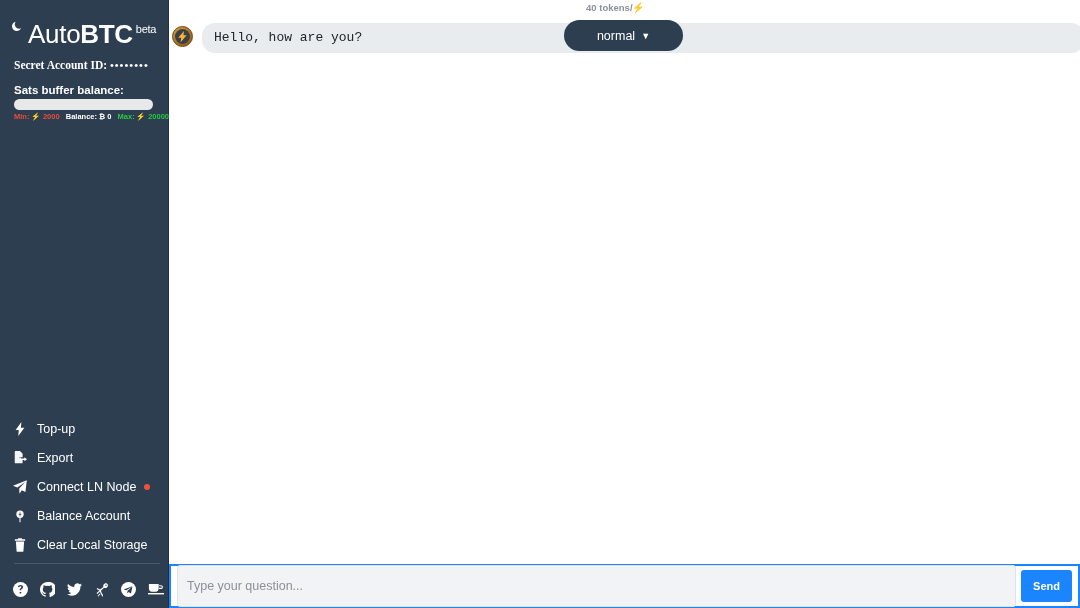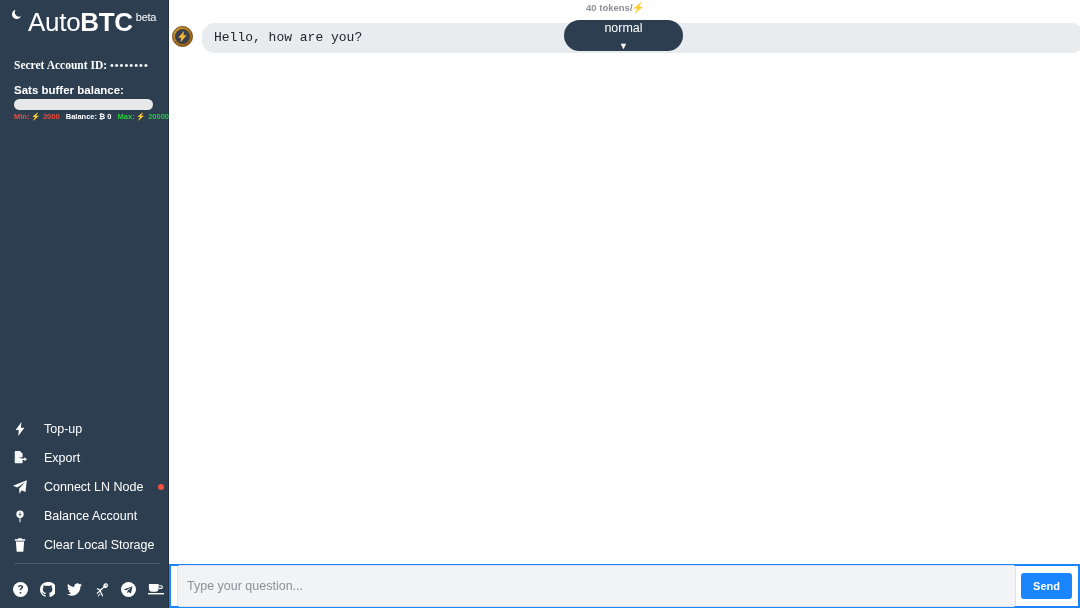--- a/index.html
+++ b/index.html
@@ -14,21 +14,21 @@
   
   #sidebar {
     width: 169px; height: 608px;
     background: #2c3e50;
     border-right: 1px solid #22303d;
     position: relative;
     flex: 0 0 169px;
     color: #ffffff;
   }
   .brand-row {
-    position: absolute; left: 0; top: 0; width: 169px; height: 40px;
+    position: absolute; left: 0; top: 12px; width: 169px; height: 40px;
   }
   .moon-icon {
     position: absolute; left: 11px; top: 8px;
     width: 12px; height: 12px;
     color: #ffffff;
   }
   .moon-icon svg { display: block; }
   .brand-title {
     position: absolute; left: 28px; top: 2px;
     font-size: 26px; line-height: 30px;
@@ -77,21 +77,20 @@
   .bal-mid { color: #ffffff; font-weight: 700; }
   .bal-max { color: #27c93f; font-weight: 700; }
   .bal-sep { display: inline-block; width: 4px; }
 
   .menu { position: absolute; left: 0; top: 414px; width: 169px; }
   .menu-item {
     display: flex; align-items: center;
     height: 29px; padding-left: 12px;
     color: #ffffff; font-size: 12.5px;
     cursor: pointer;
-    gap: 7px;
   }
   .menu-item .mi-icon {
     width: 16px; height: 16px;
     display: flex; align-items: center; justify-content: center;
     margin-right: 9px; flex: 0 0 16px;
     color: #ffffff;
   }
   .menu-item .mi-icon svg { display: block; }
   .mi-label { white-space: nowrap; }
   .status-dot {
@@ -159,21 +158,20 @@
 
   .mode-pill {
     position: absolute; left: 395px; top: 20px;
     width: 119px; height: 31px;
     background: #2c3e50; color: #ffffff;
     border: none; border-radius: 16px;
     font-size: 12.5px; font-family: "Liberation Sans", sans-serif;
     cursor: pointer;
     display: flex; align-items: center; justify-content: center;
     gap: 6px;
-    flex-direction: column;
   }
   .caret { font-size: 9px; }
 
   .composer {
     position: absolute; left: 0; bottom: 0;
     width: 911px; height: 44px;
     border: 2px solid #1a85ff;
     background: #ffffff;
     display: flex; align-items: center;
     padding: 4px 6px;
@@ -184,21 +182,21 @@
     border: 1px solid #dfe3e7;
     border-radius: 3px;
     font-size: 12.5px; color: #212529;
     font-family: "Liberation Sans", sans-serif;
     padding: 0 9px;
     outline: none;
   }
   .q-input::placeholder { color: #8a9199; }
   .send-btn {
     flex: 0 0 auto; margin-left: 5px;
-    height: 26px; padding: 0 12px;
+    height: 32px; padding: 0 12px;
     background: #1a85ff; color: #ffffff;
     border: none; border-radius: 3px;
     font-size: 11px; font-weight: 700;
     font-family: "Liberation Sans", sans-serif;
     cursor: pointer;
   }
 </style>
 </head>
 <body>
 

